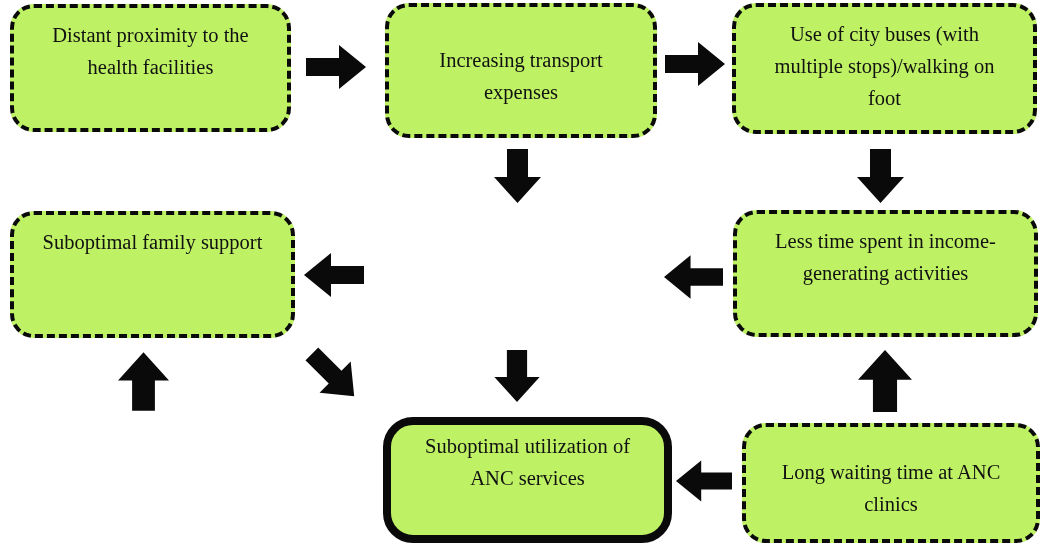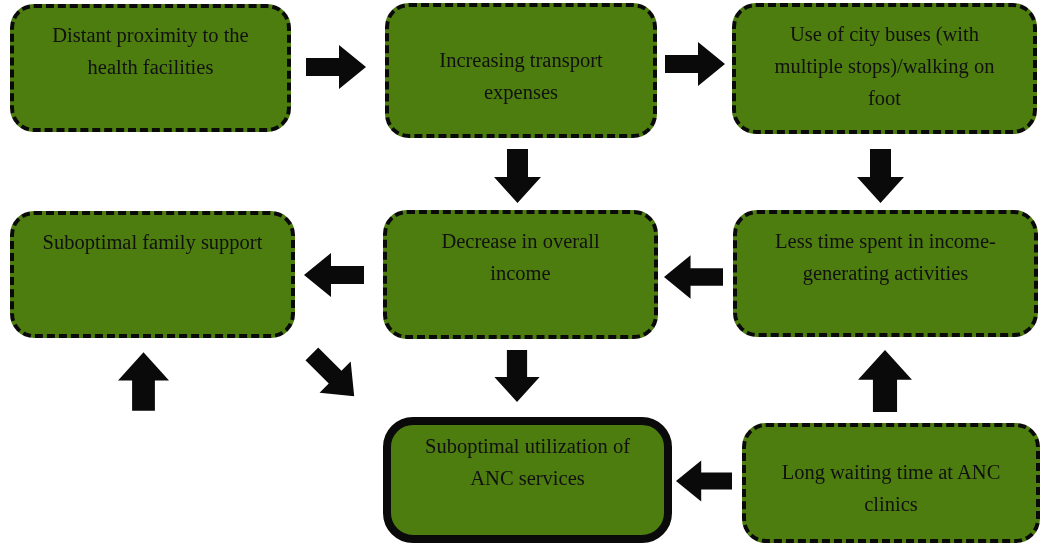--- a/index.html
+++ b/index.html
@@ -21,21 +21,21 @@
     box-sizing: border-box;
     border: 4px dashed #0a0a0a;
     border-radius: 24px;
     display: flex;
     align-items: flex-start;
     justify-content: center;
     text-align: center;
     font-size: 20.5px;
     line-height: 1.55;
     padding: 12px 26px 0 26px;
-    background: #4d7c0f;
+    background: #bef264;
   }
   .node.outcome {
     border: 8px solid #0a0a0a;
     border-radius: 30px;
     padding-top: 6px;
   }
   .arrow {
     position: absolute;
     line-height: 0;
   }
@@ -79,23 +79,20 @@
     <span>Distant proximity to the health facilities</span>
   </div>
   <div class="node" id="n1">
     <span>Increasing transport expenses</span>
   </div>
   <div class="node" id="n3">
     <span>Suboptimal family support</span>
   </div>
   <div class="node" id="n2">
     <span>Use of city buses (with multiple stops)/walking on foot</span>
-  </div>
-  <div class="node" id="n4">
-    <span>Decrease in overall income</span>
   </div>
   <div class="node" id="n5">
     <span>Less time spent in income-generating activities</span>
   </div>
   <div class="node outcome" id="n7">
     <span>Suboptimal utilization of ANC services</span>
   </div>
   <div class="node" id="n8">
     <span>Long waiting time at ANC clinics</span>
   </div>

